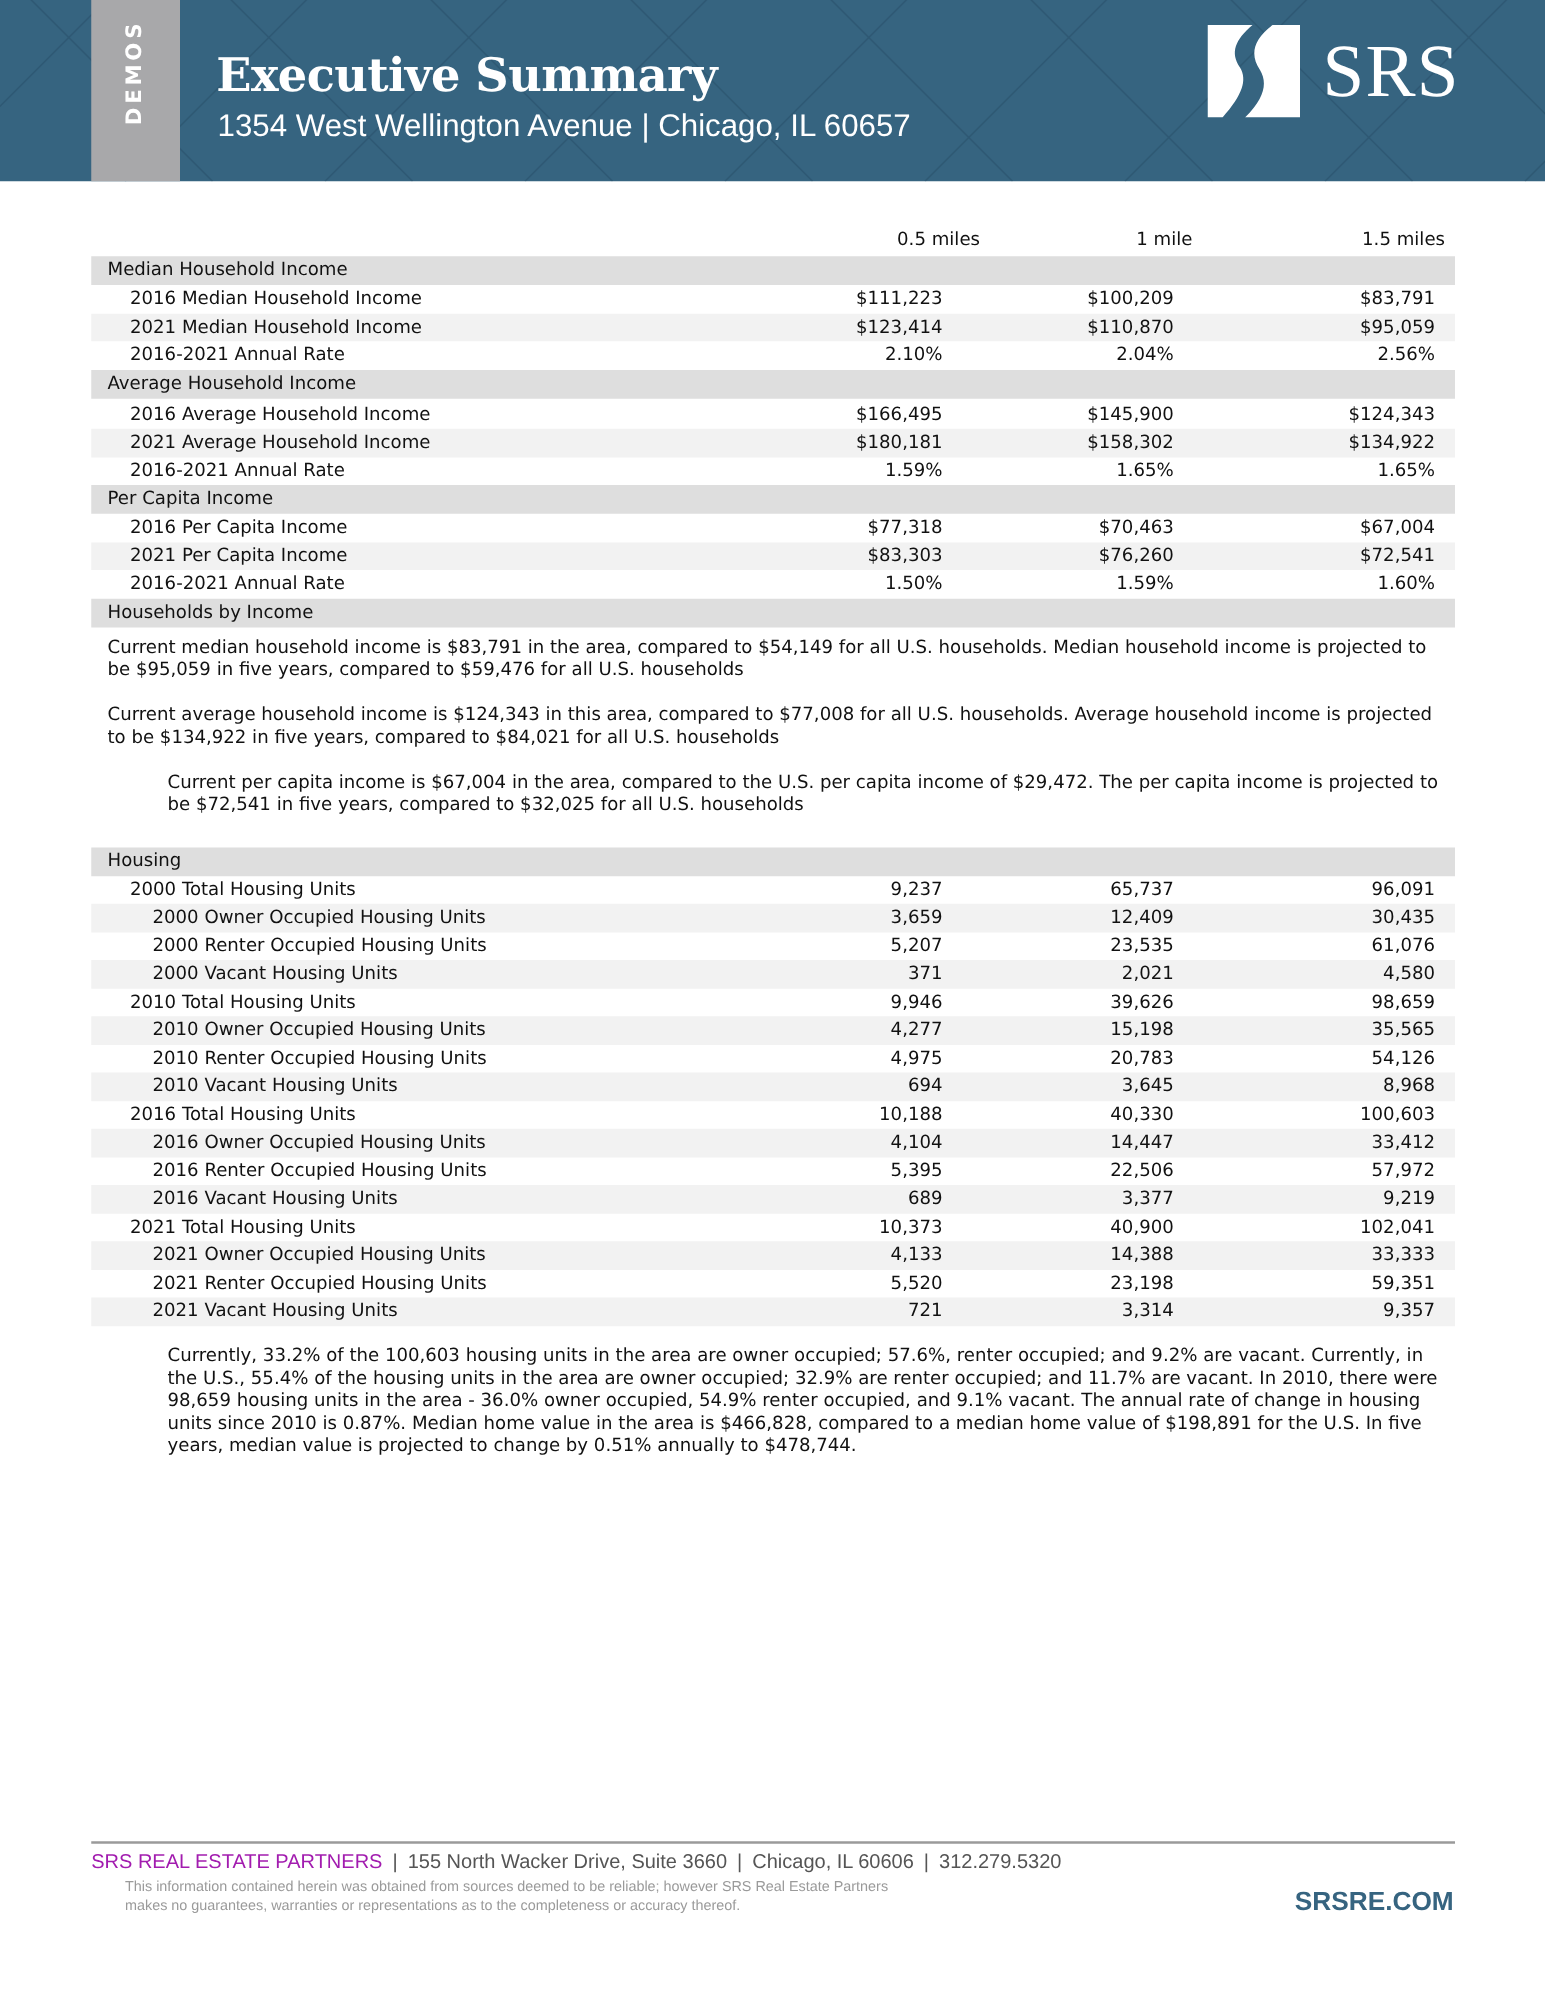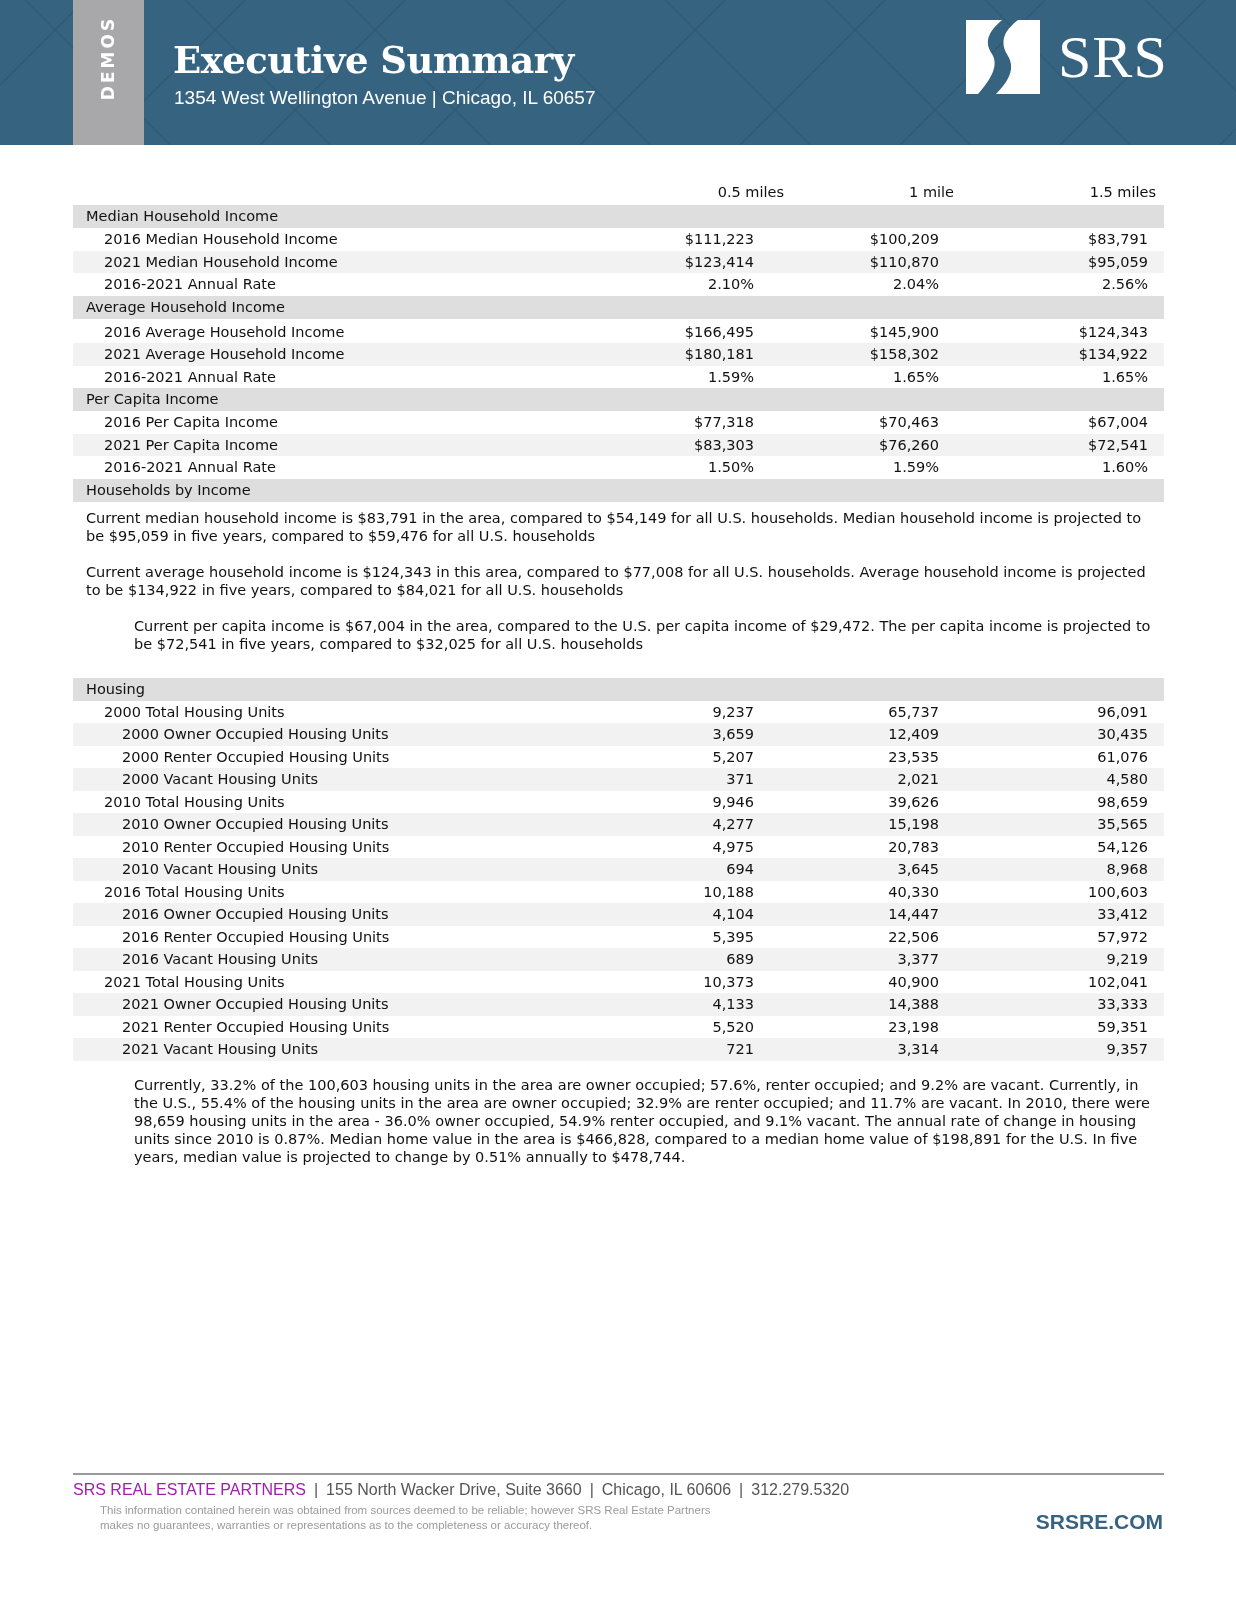--- a/index.html
+++ b/index.html
@@ -22,21 +22,21 @@
     color: #ffffff; font-family: "DejaVu Sans", sans-serif; font-weight: bold;
     font-size: 17px; letter-spacing: 3px; margin-top: -50px;
   }
   .title {
     position: absolute; left: 173px; top: 38px; z-index: 3;
     font-family: "DejaVu Serif", serif; font-weight: bold; color: #ffffff;
     font-size: 37px; letter-spacing: -0.5px;
   }
   .subtitle {
     position: absolute; left: 174px; top: 87px; z-index: 3;
-    font-family: "Liberation Sans", sans-serif; color: #ffffff; font-size: 19px;
+    font-family: "Liberation Sans", sans-serif; color: #ffffff; font-size: 25px;
   }
   .logo { position: absolute; left: 966px; top: 20px; width: 200px; height: 74px; z-index: 3; }
   .logo-mark { position: absolute; left: 0; top: 0; width: 74px; height: 74px; }
   .logo-text {
     position: absolute; left: 92px; top: 0px; color: #ffffff;
     font-family: "Liberation Serif", serif; font-size: 60px; line-height: 74px; letter-spacing: 1px;
   }
 
   
   .content { position: absolute; left: 73px; top: 178px; width: 1091px; }

